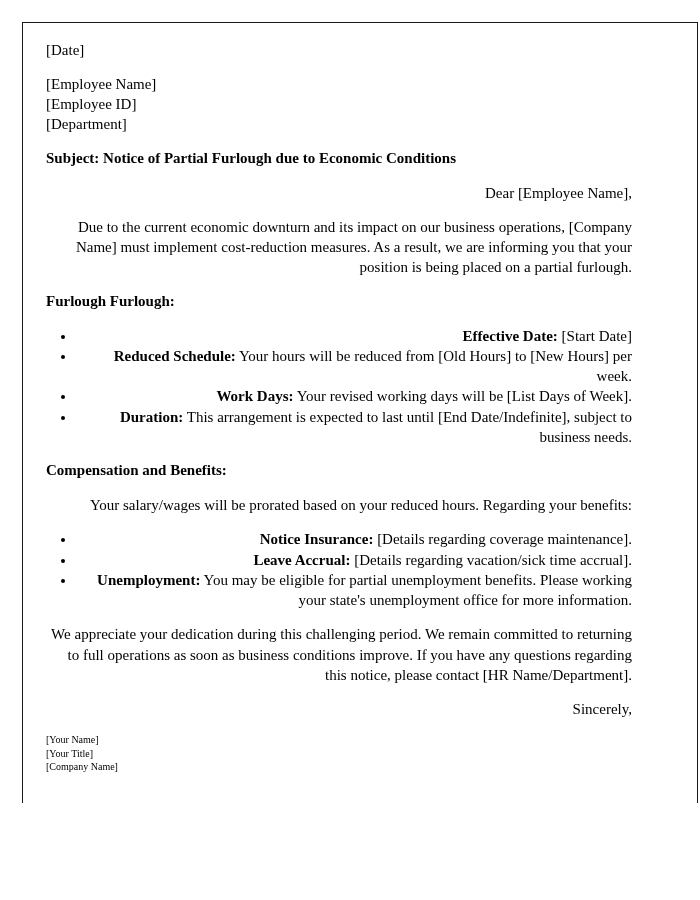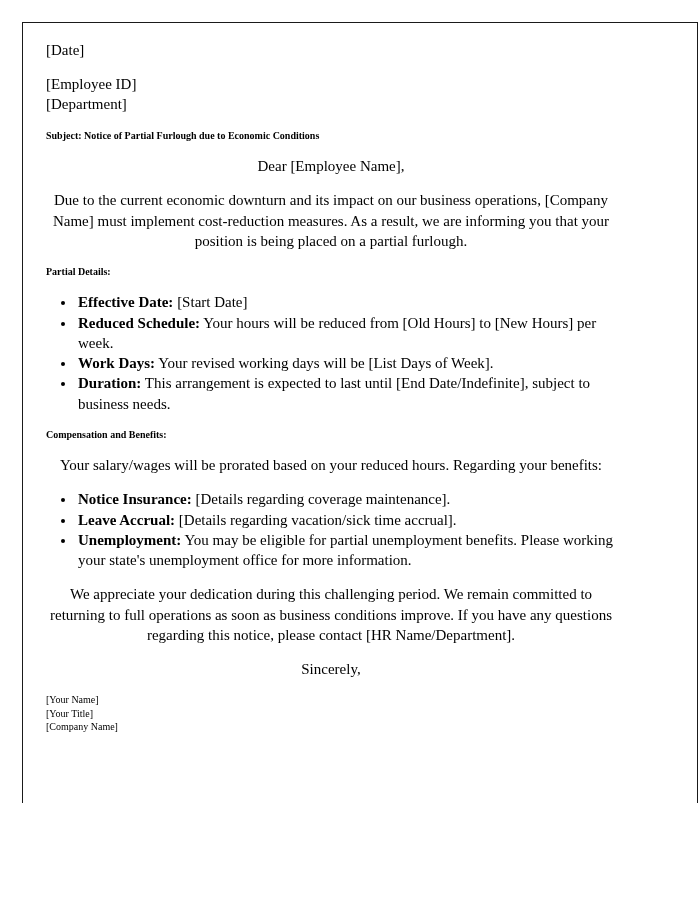--- a/index.html
+++ b/index.html
@@ -46,36 +46,37 @@
     margin-bottom: 14px;
   }
 
   .addr-line {
     font-size: 15px;
     line-height: 1.33;
   }
 
   .heading {
     font-weight: bold;
-    font-size: 10px;
+    font-size: 15px;
     line-height: 1.33;
     margin: 0 0 14px 0;
   }
 
   .para {
     font-size: 15px;
     line-height: 1.35;
-    margin: 0 16px 14px 0;
-    text-align: center;
+    margin: 0 0 14px 0;
+    text-align: right;
   }
 
   ul.bullets {
     margin: 0 0 14px 0;
     padding-left: 30px;
     list-style-type: disc;
+    text-align: right;
   }
   ul.bullets li {
     font-size: 15px;
     line-height: 1.35;
     margin: 0;
     padding-left: 2px;
   }
   ul.bullets li .lbl {
     font-weight: bold;
   }
@@ -89,31 +90,32 @@
 <body>
 
 <div class="page-frame">
   <div class="page-body">
 
     <div class="block">
       <div class="line">[Date]</div>
     </div>
 
     <div class="block">
+      <div class="addr-line">[Employee Name]</div>
       <div class="addr-line">[Employee ID]</div>
       <div class="addr-line">[Department]</div>
     </div>
 
     <div class="heading">Subject: Notice of Partial Furlough due to Economic Conditions</div>
 
     <p class="para">Dear [Employee Name],</p>
 
     <p class="para">Due to the current economic downturn and its impact on our business operations, [Company Name] must implement cost-reduction measures. As a result, we are informing you that your position is being placed on a partial furlough.</p>
 
-    <div class="heading">Partial Details:</div>
+    <div class="heading">Furlough Furlough:</div>
 
     <ul class="bullets">
       <li>
         <span class="lbl">Effective Date:</span><span> [Start Date]</span>
       </li>
       <li>
         <span class="lbl">Reduced Schedule:</span><span> Your hours will be reduced from [Old Hours] to [New Hours] per week.</span>
       </li>
       <li>
         <span class="lbl">Work Days:</span><span> Your revised working days will be [List Days of Week].</span>

